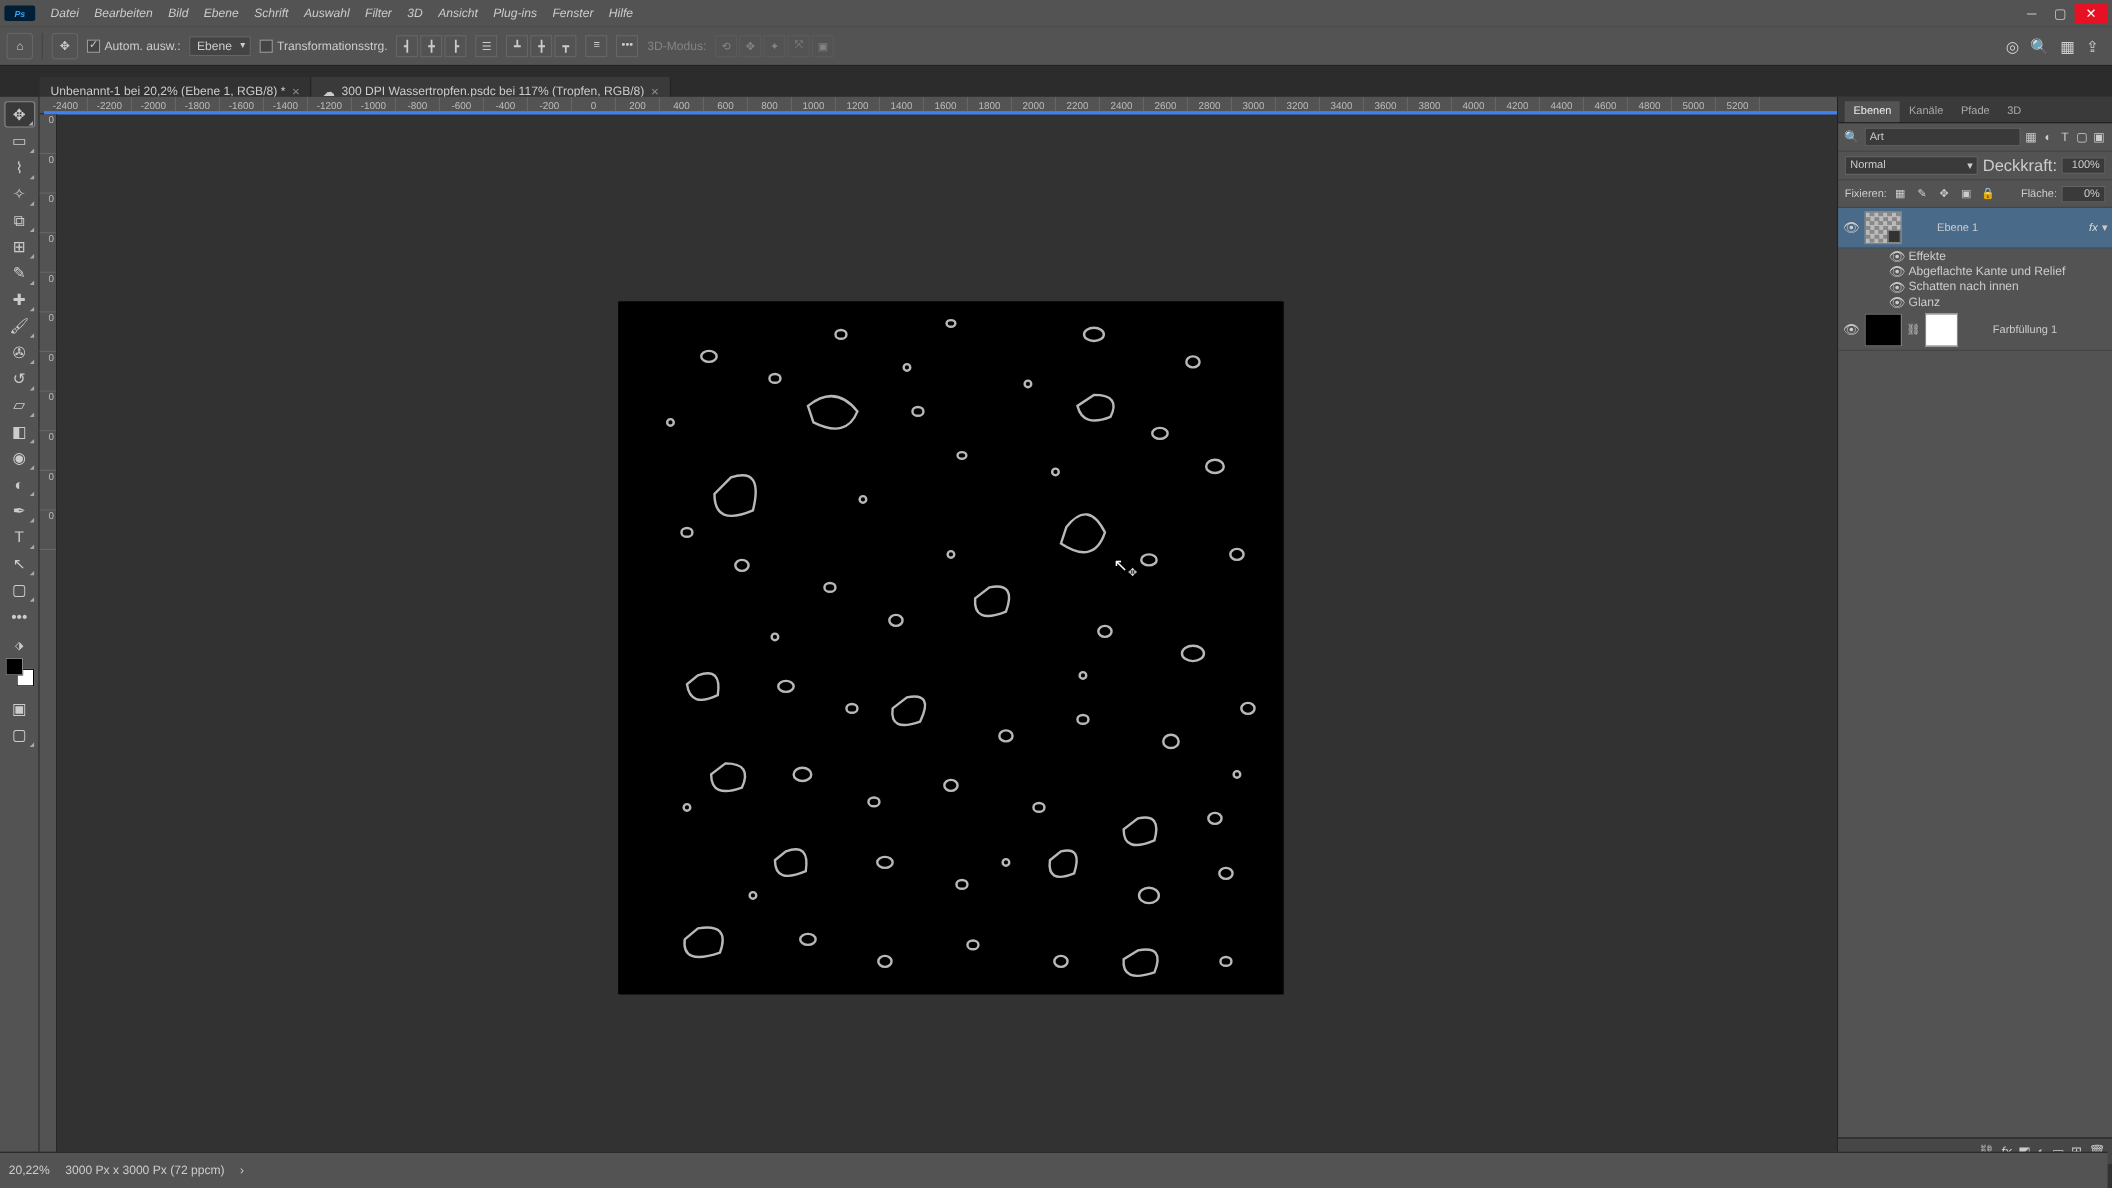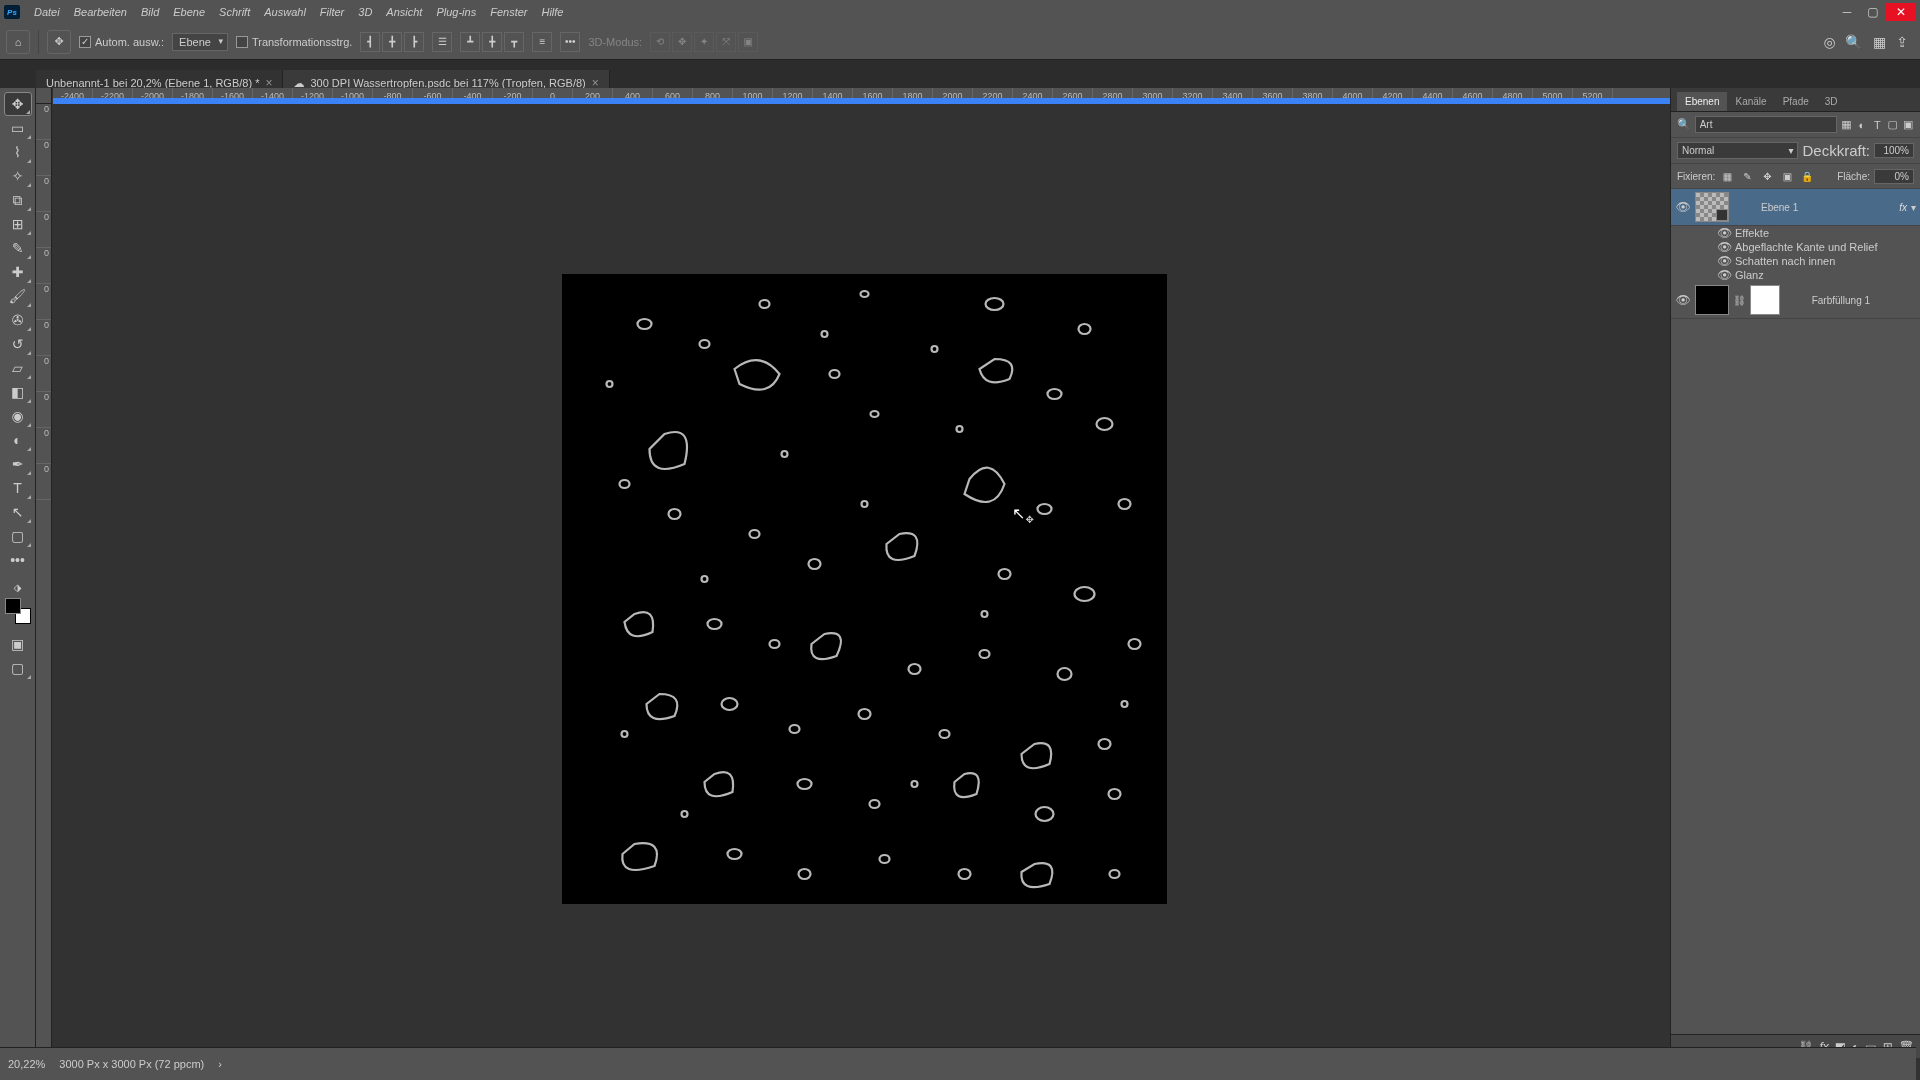--- a/index.html
+++ b/index.html
@@ -1,20 +1,20 @@
 <!DOCTYPE html>
 <html><head>
 <meta charset="utf-8">
 <style>
 * { margin: 0; padding: 0; box-sizing: border-box; font-family: "Segoe UI", Tahoma, sans-serif; font-size: 11px; color: #ccc; user-select: none; }
 body { width: 1920px; height: 1080px; background: #323232; overflow: hidden; position: relative; }
 
 
 .titlebar { height: 24px; background: #535353; display: flex; align-items: center; padding: 0 4px; }
-.titlebar .logo { width: 16px; height: 14px; background: #001e36; border-radius: 2px; display: flex; align-items: center; justify-content: center; font-size: 8px; color:#31a8ff; font-weight:bold; margin-right: 8px; font-style: italic; }
+.titlebar .logo { width: 28px; height: 14px; background: #001e36; border-radius: 2px; display: flex; align-items: center; justify-content: center; font-size: 8px; color:#31a8ff; font-weight:bold; margin-right: 8px; font-style: italic; }
 .titlebar .menu { display: flex; gap: 2px; font-style: italic; }
 .titlebar .menu span { padding: 0 6px; cursor: pointer; }
 .titlebar .spacer { flex: 1; }
 .winbtn { width: 26px; height: 18px; display: flex; align-items: center; justify-content: center; font-size: 12px; cursor: pointer; }
 .winbtn.close { background:#e81123; color:#fff; width:30px; }
 
 
 .optionsbar { height: 36px; background: #535353; border-bottom: 1px solid #222; display: flex; align-items: center; padding: 0 6px; gap: 8px; }
 .home-icon { width: 24px; height: 24px; display:flex; align-items:center; justify-content:center; border:1px solid #666; border-radius:3px; }
 .vdiv { width:1px; height:24px; background:#444; }
@@ -44,21 +44,21 @@
 .tool { width:28px; height:24px; display:flex; align-items:center; justify-content:center; font-size:14px; cursor:pointer; position:relative; }
 .tool.active { background:#3a3a3a; border:1px solid #888; border-radius:3px; }
 .tool .tri{ position:absolute; right:1px; bottom:1px; width:0;height:0;border-left:4px solid transparent; border-bottom:4px solid #aaa;}
 .toolbox .gap { height:8px; }
 .fgbg { width:26px; height:26px; position:relative; margin-top:4px;}
 .fgbg .bg{position:absolute; right:0; bottom:0; width:16px; height:16px; background:#fff; border:1px solid #000;}
 .fgbg .fg{position:absolute; left:0; top:0; width:16px; height:16px; background:#000; border:1px solid #888;}
 
 
 .canvaswrap { flex:1; position:relative; background:#323232; }
-.ruler-h { position:absolute; top:0; left:17px; right:0; height:16px; background:#535353; border-bottom:6px solid #3b82f6; display:flex; overflow:hidden;}
+.ruler-h { position:absolute; top:0; left:4px; right:0; height:16px; background:#535353; border-bottom:3px solid #3b82f6; display:flex; overflow:hidden;}
 .ruler-h span{ width:40px; flex:0 0 40px; text-align:center; font-size:9px; color:#bbb; border-right:1px solid #666; line-height:16px;}
 .ruler-v { position:absolute; top:16px; left:0; width:16px; bottom:0; background:#535353; border-right:1px solid #222; display:flex; flex-direction:column;}
 .ruler-v span{height:36px; font-size:9px; color:#bbb; writing-mode: horizontal-tb; text-align:right; padding-right:2px; border-bottom:1px solid #666;}
 .ruler-corner{position:absolute;top:0;left:0;width:16px;height:16px;background:#535353;border-right:1px solid #222;border-bottom:1px solid #222;}
 .canvas-area{position:absolute; top:16px; left:16px; right:0; bottom:0; overflow:hidden;}
 .doc-canvas{ position:absolute; left:510px; top:170px; width:605px; height:630px; background:#000; }
 .doc-canvas svg{width:100%;height:100%;}
 .cursor{position:absolute; left:960px; top:400px; font-size:16px; color:#fff; pointer-events:none;}
 
 

